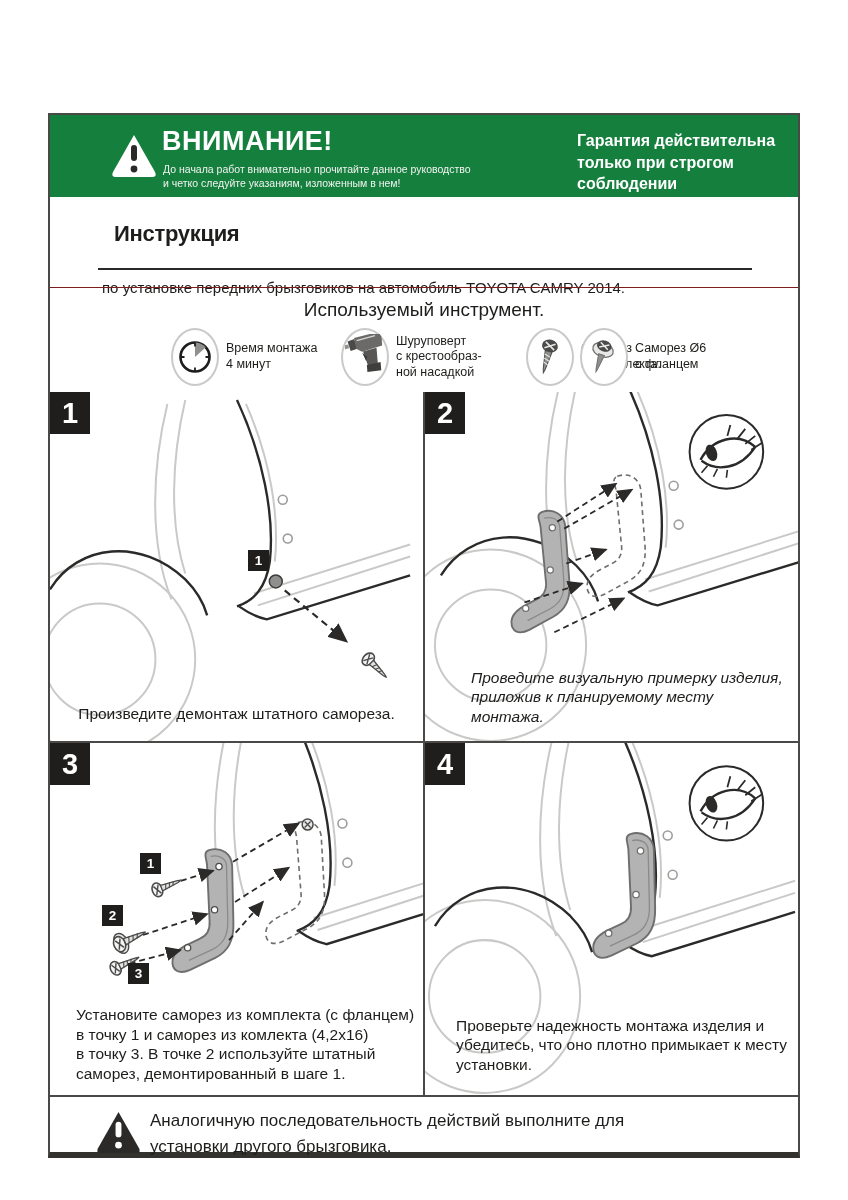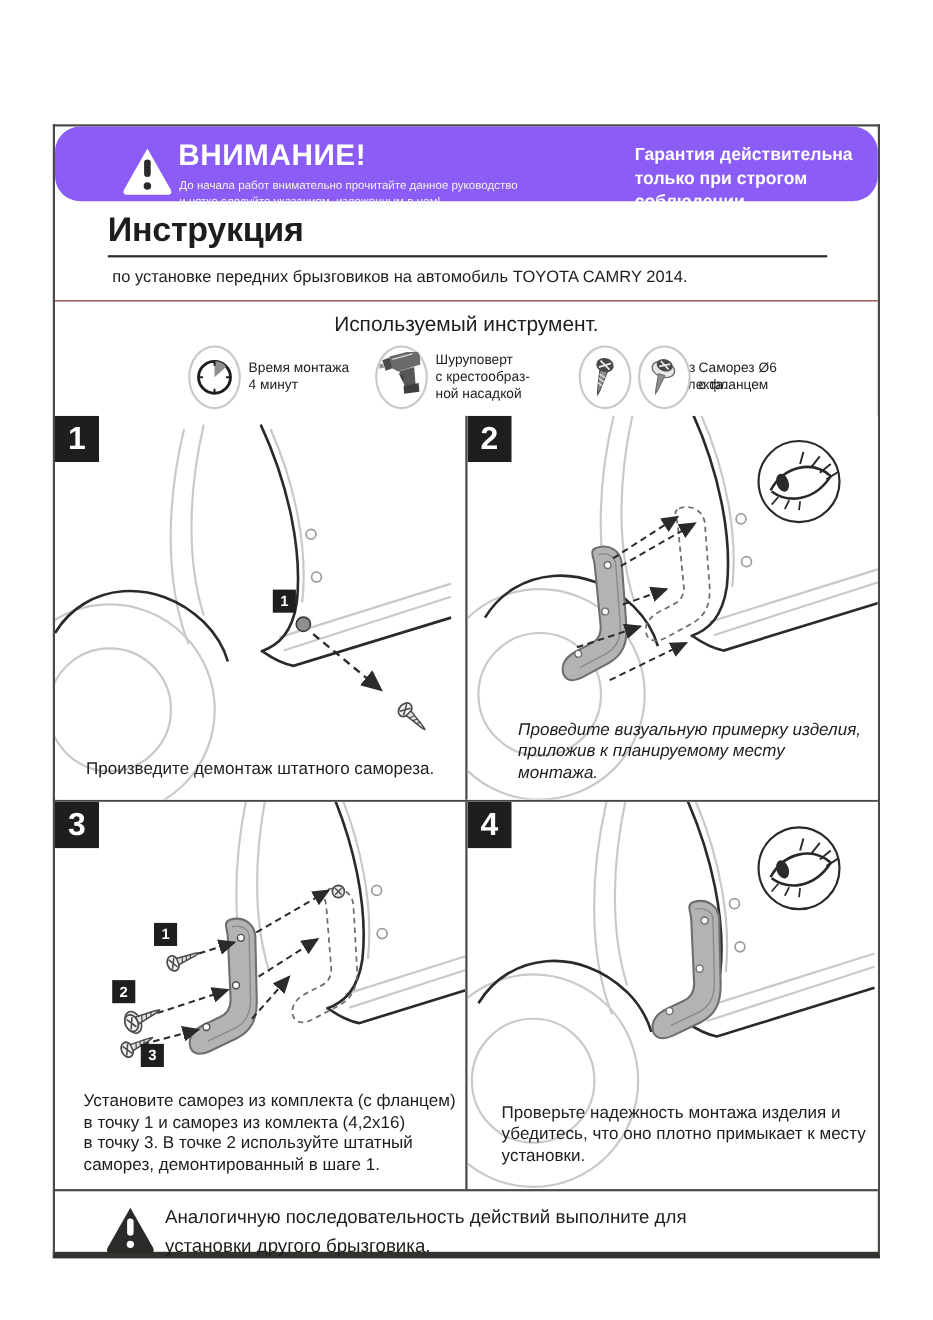--- a/index.html
+++ b/index.html
@@ -5,29 +5,29 @@
   html,body{margin:0;padding:0;}
   body{
     width:848px;height:1200px;position:relative;background:#ffffff;
     font-family:"Liberation Sans","DejaVu Sans",sans-serif;color:#1d1d1b;
   }
   .doc{
     position:absolute;left:48px;top:113px;width:752px;box-sizing:border-box;
     border:2px solid #4a4947;border-bottom:6px solid #33322f;background:#fff;
   }
   
-  .hdr{position:relative;height:68px;background:#8b5cf6;color:#fff;border-radius:23px;}
+  .hdr{position:relative;height:82px;background:#15803d;color:#fff;}
   .hdr-tri{position:absolute;left:60px;top:17px;width:48px;height:46px;}
   .hdr-title{position:absolute;left:112px;top:11px;font-size:27px;font-weight:bold;letter-spacing:.5px;}
   .hdr-sub{position:absolute;left:113px;top:47px;font-size:10.5px;line-height:1.35;white-space:pre-line;color:#f2f2f1;}
   .hdr-right{position:absolute;left:527px;top:15px;font-size:16px;line-height:1.35;white-space:pre-line;font-weight:700;}
   
   .titleblock{box-sizing:border-box;height:90px;padding-top:8px;}
   .title-rule{margin:0 46px 0 48px;border-bottom:2px solid #2b2a29;padding-bottom:5px;}
-  .title-rule h1{margin:0;font-size:31px;font-weight:bold;letter-spacing:-.3px;}
+  .title-rule h1{margin:16px;font-size:22px;font-weight:bold;letter-spacing:-.3px;}
   .subtitle{margin:9px 0 0 52px;font-size:15px;}
   
   .tools{position:relative;box-sizing:border-box;height:105px;border-top:1px solid #7f1d1d;}
   .tools-title{text-align:center;margin-top:11px;font-size:19px;font-weight:500;}
   .tool{position:absolute;top:40px;display:flex;align-items:center;gap:7px;}
   .tool-ellipse{width:44px;height:54px;border:2px solid #c9c9c8;border-radius:50%;background:#fff;
     display:flex;align-items:center;justify-content:center;flex:0 0 auto;}
   .tool-label{font-size:12.5px;line-height:1.25;white-space:pre-line;}
   .t1{left:121px}.t2{left:291px}.t3{left:476px}.t4{left:530px}
   

